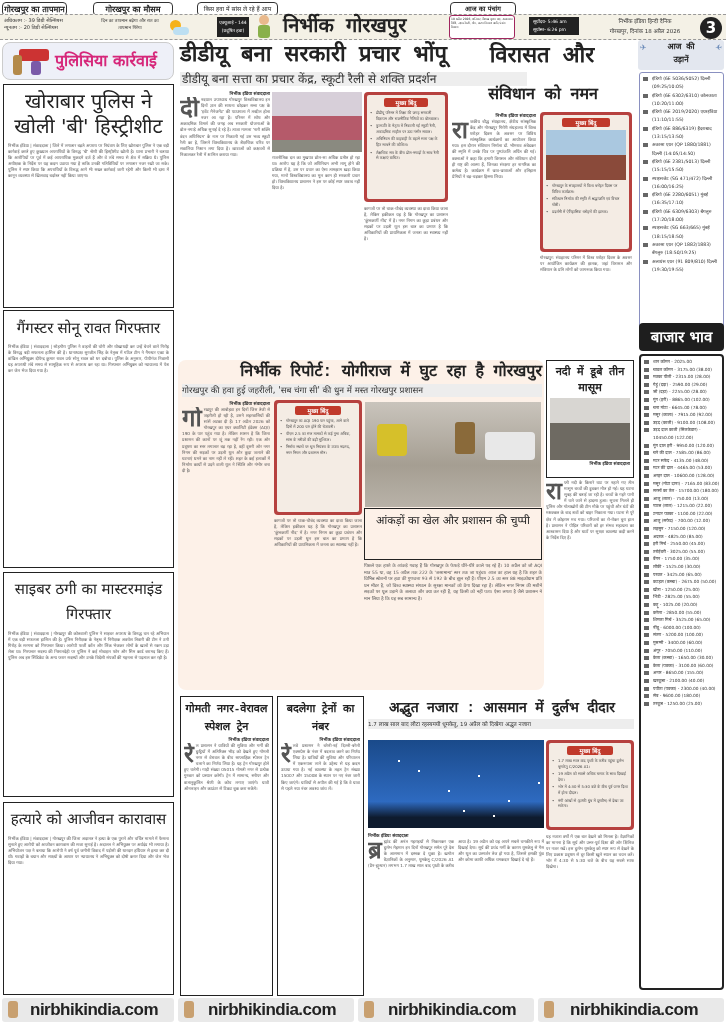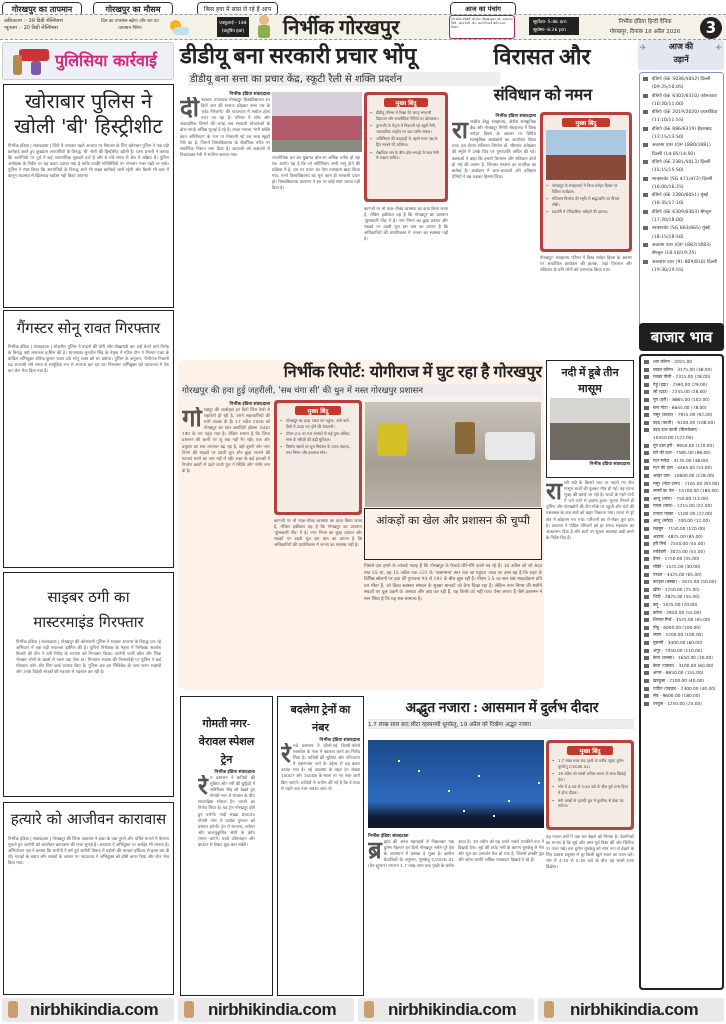--- a/index.html
+++ b/index.html
@@ -1,42 +1,42 @@
 <!DOCTYPE html>
 <html><head>
 <meta charset="utf-8">
 <style>
 *{box-sizing:border-box;margin:0;padding:0}
 body{width:726px;height:1024px;background:#fff;font-family:"DejaVu Sans",sans-serif;color:#222;position:relative;overflow:hidden}
 .abs{position:absolute}
 .pill{border:1px solid #333;border-radius:4px;background:#fff;font-family:"DejaVu Serif",serif;font-weight:bold;font-size:8px;text-align:center;line-height:12px}
 .topbar{left:0;top:14px;width:726px;height:26px;background:#f4f1e6;border-top:1px dashed #999;border-bottom:1px dashed #999}
 .small{font-size:5px;line-height:7px;color:#333}
-.hdl{font-family:Liberation Serif, serif;font-weight:bold;color:#222;text-align:center}
+.hdl{font-family:Liberation Mono, monospace;font-weight:bold;color:#222;text-align:center}
 .box{border:1.5px solid #222;background:#fff}
 .txt{font-size:4.2px;line-height:6.1px;color:#555;text-align:justify;overflow:hidden}
 .redbox{background:#b6413f;border-radius:4px;padding:3px}
 .redbox .in{background:#f4ece4;height:100%;border-radius:2px;padding:3px}
 .mbtag{background:#c0392b;color:#fff;font-size:6px;font-weight:bold;text-align:center;width:60%;margin:0 auto 3px;border-radius:2px;line-height:9px}
 .bul{font-size:3.8px;line-height:5.6px;color:#444;padding-left:6px;position:relative;margin-bottom:2px}
 .bul:before{content:"•";position:absolute;left:0;color:#222}
 .photo{background:#999}
 .footer{top:998px;height:24px;background:#e9e9e9;border-radius:3px}
 .footer span{font-family:"Liberation Sans",sans-serif;font-weight:bold;font-size:17px;color:#222;letter-spacing:-0.5px}
 .fl{font-size:4.6px;line-height:8.3px;color:#333;padding-left:10px;position:relative}
 .fl:before{content:"";position:absolute;left:1px;top:2px;width:5px;height:4px;background:#666}
 .mk{font-size:4.3px;line-height:7.6px;color:#333;padding-left:10px;position:relative}
 .mk:before{content:"";position:absolute;left:1px;top:2px;width:5px;height:4px;background:#666}
 .dropcap{float:left;font-family:"DejaVu Serif",serif;font-size:24px;line-height:22px;font-weight:bold;margin-right:2px}
 .byline{font-size:4.5px;font-weight:bold;color:#333;text-align:right;line-height:7px}
 </style>
 </head>
 <body>
 
-<div class="abs pill" style="left:2px;top:2px;width:80px;height:14px">गोरखपुर का तापमान</div>
+<div class="abs pill" style="left:2px;top:2px;width:65px;height:14px">गोरखपुर का तापमान</div>
 <div class="abs pill" style="left:93px;top:2px;width:80px;height:14px">गोरखपुर का मौसम</div>
 <div class="abs pill" style="left:197px;top:2px;width:81px;height:14px;font-size:6px;font-weight:normal">किस हवा में सांस ले रहे हैं आप</div>
 <div class="abs pill" style="left:450px;top:2px;width:66px;height:14px;font-size:6.5px">आज का पंचांग</div>
 
 <div class="abs topbar"></div>
 <div class="abs small" style="left:4px;top:17px;width:80px">
   <div>अधिकतम :- 39 डिग्री सेल्सियस</div>
   <div>न्यूनतम :- 20 डिग्री सेल्सियस</div>
 </div>
 <div class="abs small" style="left:95px;top:17px;width:70px;text-align:center;font-size:4.5px">दिन का तापमान बढ़ेगा और रात का तापमान गिरेगा</div>
@@ -57,51 +57,51 @@
 <div class="abs" style="left:529px;top:17px;width:50px;height:18px;background:#222;color:#fff;font-size:4.5px;line-height:8px;padding:1px 4px">
   <div>सूर्योदय- 5:46 am</div>
   <div>सूर्यास्त- 6:26 pm</div>
 </div>
 <div class="abs" style="left:595px;top:16px;width:100px;text-align:center;font-size:5.5px;line-height:10px;color:#333">
   <div>निर्भीक इंडिया हिन्दी दैनिक</div>
   <div>गोरखपुर, दिनांक 18 अप्रैल 2026</div>
 </div>
 <div class="abs" style="left:700px;top:17px;width:22px;height:22px;border-radius:50%;background:#222;color:#fff;font-weight:bold;font-size:15px;line-height:22px;text-align:center">3</div>
 
-<div class="abs" style="left:2px;top:42px;width:172px;height:38px;background:#eef0f8;border:1px solid #ccc;border-radius:3px">
+<div class="abs" style="left:2px;top:42px;width:172px;height:38px;background:#eef0f8;border:1px solid #ccc;border-radius:8px">
   <div style="position:absolute;left:4px;top:4px;width:46px;height:30px">
     <div style="position:absolute;left:12px;top:2px;width:30px;height:12px;background:#c33;border-radius:3px"></div>
     <div style="position:absolute;left:6px;top:8px;width:9px;height:20px;background:#b48a4a;border-radius:3px"></div>
     <div style="position:absolute;left:24px;top:14px;width:10px;height:14px;background:#7a5aa8;border-radius:3px"></div>
   </div>
   <div style="position:absolute;left:52px;top:2px;font-family:'DejaVu Serif',serif;font-weight:bold;font-size:16px;line-height:32px;color:#d6277a">पुलिसिया कार्रवाई</div>
 </div>
 
 <div class="abs box" style="left:3px;top:84px;width:171px;height:224px;padding:4px">
   <div class="hdl" style="font-size:20px;line-height:25px;font-weight:normal;font-family:'DejaVu Sans',sans-serif">खोराबार पुलिस ने खोली 'बी' हिस्ट्रीशीट</div>
   <div class="txt" style="height:155px;margin-top:4px">निर्भीक इंडिया | संवाददाता | जिले में लगातार बढ़ते अपराध पर नियंत्रण के लिए खोराबार पुलिस ने एक बड़ी कार्रवाई करते हुए कुख्यात अपराधियों के विरुद्ध 'बी' श्रेणी की हिस्ट्रीशीट खोली है। थाना प्रभारी ने बताया कि आरोपियों पर पूर्व में कई आपराधिक मुकदमे दर्ज हैं और वे लंबे समय से क्षेत्र में सक्रिय थे। पुलिस अधीक्षक के निर्देश पर यह कदम उठाया गया है ताकि उनकी गतिविधियों पर लगातार नजर रखी जा सके। पुलिस ने स्पष्ट किया कि अपराधियों के विरुद्ध आगे भी सख्त कार्रवाई जारी रहेगी और किसी भी दशा में कानून व्यवस्था से खिलवाड़ बर्दाश्त नहीं किया जाएगा।</div>
 </div>
 
 <div class="abs box" style="left:3px;top:310px;width:171px;height:258px;padding:4px">
   <div class="hdl" style="font-size:15px;line-height:25px;font-weight:normal;font-family:Liberation Sans, sans-serif">गैंगस्टर सोनू रावत गिरफ्तार</div>
   <div class="txt" style="height:188px;margin-top:4px">निर्भीक इंडिया | संवाददाता | सोहगौरा पुलिस ने वाहनों की चोरी और धोखाधड़ी कर उन्हें बेचने वाले गिरोह के विरुद्ध बड़ी सफलता हासिल की है। थानाध्यक्ष सुरजीत सिंह के नेतृत्व में गठित टीम ने गैंगस्टर एक्ट के वांछित अभियुक्त दीपेन्द्र कुमार रावत उर्फ सोनू रावत को धर दबोचा। पुलिस के अनुसार, पीपीगंज निवासी यह अपराधी लंबे समय से सामूहिक रूप से अपराध कर रहा था। गिरफ्तार अभियुक्त को न्यायालय में पेश कर जेल भेज दिया गया है।</div>
 </div>
 
-<div class="abs box" style="left:3px;top:572px;width:171px;height:225px;padding:12px">
+<div class="abs box" style="left:3px;top:572px;width:171px;height:225px;padding:4px">
   <div class="hdl" style="font-size:15px;line-height:25px;font-weight:normal;font-family:'DejaVu Sans',sans-serif">साइबर ठगी का मास्टरमाइंड गिरफ्तार</div>
   <div class="txt" style="height:160px;margin-top:4px">निर्भीक इंडिया | संवाददाता | गोरखपुर की कोतवाली पुलिस ने साइबर अपराध के विरुद्ध चल रहे अभियान में एक बड़ी सफलता हासिल की है। पुलिस निरीक्षक के नेतृत्व में निरीक्षक अवधेश तिवारी की टीम ने ठगी गिरोह के सरगना को गिरफ्तार किया। आरोपी फर्जी कॉल और लिंक भेजकर लोगों के खातों से रकम उड़ा लेता था। गिरफ्तार सदस्य की निशानदेही पर पुलिस ने कई मोबाइल फोन और सिम कार्ड बरामद किए हैं। पुलिस अब इस सिंडिकेट के अन्य फरार सदस्यों और उनके विदेशी संपर्कों की गहनता से पड़ताल कर रही है।</div>
 </div>
 
 <div class="abs box" style="left:3px;top:802px;width:171px;height:193px;padding:4px">
   <div class="hdl" style="font-size:15px;line-height:25px;font-weight:normal;font-family:'DejaVu Sans',sans-serif">हत्यारे को आजीवन कारावास</div>
   <div class="txt" style="height:128px;margin-top:4px">निर्भीक इंडिया | संवाददाता | गोरखपुर की जिला अदालत ने हत्या के एक पुराने और चर्चित मामले में फैसला सुनाते हुए आरोपी को आजीवन कारावास की सजा सुनाई है। अदालत ने अभियुक्त पर अर्थदंड भी लगाया है। अभियोजन पक्ष ने बताया कि आरोपी ने वर्ष पूर्व जमीनी विवाद में पड़ोसी की धारदार हथियार से हत्या कर दी थी। गवाहों के बयान और साक्ष्यों के आधार पर न्यायालय ने अभियुक्त को दोषी करार दिया और जेल भेज दिया गया।</div>
 </div>
 
 <div class="abs hdl" style="left:180px;top:40px;width:300px;font-size:22px;line-height:32px;text-align:left">डीडीयू बना सरकारी प्रचार भोंपू</div>
-<div class="abs" style="left:188px;top:72px;width:312px;font-size:10px;line-height:14px;background:#eee;padding-left:2px;color:#333">डीडीयू बना सत्ता का प्रचार केंद्र, स्कूटी रैली से शक्ति प्रदर्शन</div>
+<div class="abs" style="left:180px;top:72px;width:347px;font-size:12px;line-height:14px;background:#eee;padding-left:2px;color:#333">डीडीयू बना सत्ता का प्रचार केंद्र, स्कूटी रैली से शक्ति प्रदर्शन</div>
 
 <div class="abs" style="left:180px;top:90px;width:90px;height:265px">
   <div class="byline">निर्भीक इंडिया संवाददाता</div>
   <div class="txt" style="height:255px"><span class="dropcap">दी</span><span>नदयाल उपाध्याय गोरखपुर विश्वविद्यालय इन दिनों ज्ञान की साधना छोड़कर सत्ता पक्ष के 'इवेंट मैनेजमेंट' की पाठशाला में तब्दील होता नजर आ रहा है। परिसर में शोध और अकादमिक विमर्श की जगह अब सरकारी योजनाओं के ढोल-नगाड़े अधिक सुनाई दे रहे हैं। ताजा मामला 'नारी शक्ति वंदन अधिनियम' के नाम पर निकाली गई उस भव्य स्कूटी रैली का है, जिसने विश्वविद्यालय के शैक्षणिक चरित्र पर सवालिया निशान लगा दिया है। छात्राओं को कक्षाओं से निकालकर रैली में शामिल कराया गया।</span></div>
 </div>
 <div class="abs photo" style="left:272px;top:92px;width:90px;height:60px;background:linear-gradient(#d7cfd9 0 40%,#b55a6a 40% 80%,#8a8a80 80%)"></div>
 <div class="abs" style="left:272px;top:155px;width:88px;height:200px">
   <div class="txt" style="height:200px">राजनीतिक दल का मुखपत्र ढोल-सा अधिक प्रतीत हो रहा था। आरोप यह है कि जो अधिनियम अभी लागू होने की प्रक्रिया में है, उस पर प्रचार का ऐसा तामझाम खड़ा किया गया, मानो विश्वविद्यालय का मूल काम ही सरकारी प्रचार हो। विश्वविद्यालय प्रशासन ने इस पर कोई स्पष्ट जवाब नहीं दिया है।</div>
 </div>
 <div class="abs redbox" style="left:364px;top:92px;width:84px;height:110px">
@@ -232,21 +232,21 @@
 
 <div class="abs box" style="left:546px;top:360px;width:88px;height:118px;padding:3px">
   <div class="hdl" style="font-size:11px;line-height:16px">नदी में डूबे तीन मासूम</div>
   <div style="height:62px;margin-top:2px;background:linear-gradient(#d8d6d2 0 40%,#6e6a62 40%)"></div>
   <div class="byline">निर्भीक इंडिया संवाददाता</div>
 </div>
 <div class="abs txt" style="left:546px;top:480px;width:88px;height:205px">
   <span class="dropcap">रा</span><span>प्ती नदी के किनारे घाट पर नहाने गए तीन मासूम बच्चों की डूबकर मौत हो गई। यह घटना सुबह की बताई जा रही है। बच्चों के गहरे पानी में चले जाने से हादसा हुआ। सूचना मिलते ही पुलिस और गोताखोरों की टीम मौके पर पहुंची और घंटों की मशक्कत के बाद शवों को बाहर निकाला गया। घटना से पूरे क्षेत्र में कोहराम मच गया। परिजनों का रो-रोकर बुरा हाल है। प्रशासन ने पीड़ित परिवारों को हर संभव सहायता का आश्वासन दिया है और घाटों पर सुरक्षा व्यवस्था कड़ी करने के निर्देश दिए हैं।</span>
 </div>
 
-<div class="abs box" style="left:180px;top:696px;width:93px;height:300px;padding:17px">
+<div class="abs box" style="left:180px;top:696px;width:93px;height:300px;padding:3px">
   <div class="hdl" style="font-size:11px;line-height:18px">गोमती नगर-वेरावल स्पेशल ट्रेन</div>
   <div class="byline">निर्भीक इंडिया संवाददाता</div>
   <div class="txt" style="height:220px"><span class="dropcap">रे</span><span>ल प्रशासन ने यात्रियों की सुविधा और गर्मी की छुट्टियों में अतिरिक्त भीड़ को देखते हुए गोमती नगर से वेरावल के बीच साप्ताहिक स्पेशल ट्रेन चलाने का निर्णय लिया है। यह ट्रेन गोरखपुर होते हुए चलेगी। गाड़ी संख्या 05015 गोमती नगर से प्रत्येक गुरुवार को प्रस्थान करेगी। ट्रेन में सामान्य, स्लीपर और वातानुकूलित श्रेणी के कोच लगाए जाएंगे। यात्री ऑनलाइन और काउंटर से टिकट बुक करा सकेंगे।</span></div>
 </div>
 
 <div class="abs box" style="left:277px;top:696px;width:87px;height:300px;padding:3px">
   <div class="hdl" style="font-size:11px;line-height:18px">बदलेगा ट्रेनों का नंबर</div>
   <div class="byline">निर्भीक इंडिया संवाददाता</div>
   <div class="txt" style="height:245px"><span class="dropcap">रे</span><span>लवे प्रशासन ने बरेली-नई दिल्ली-बरेली एक्सप्रेस के नंबर में बदलाव करने का निर्णय लिया है। यात्रियों की सुविधा और परिचालन में एकरूपता लाने के उद्देश्य से यह कदम उठाया गया है। नई व्यवस्था के तहत ट्रेन संख्या 15007 और 15008 के स्थान पर नए नंबर जारी किए जाएंगे। यात्रियों से अपील की गई है कि वे यात्रा से पहले नया नंबर अवश्य जांच लें।</span></div>
 </div>

